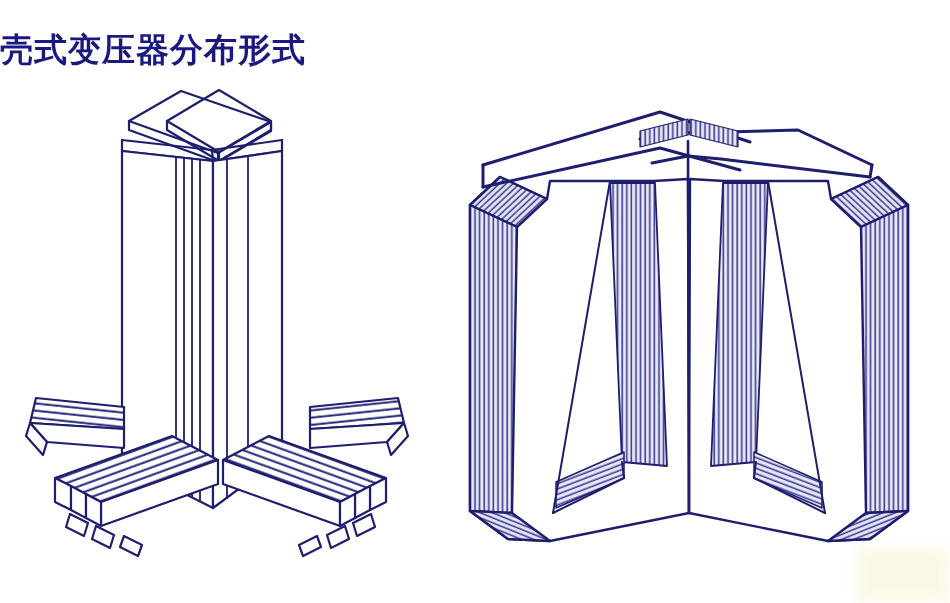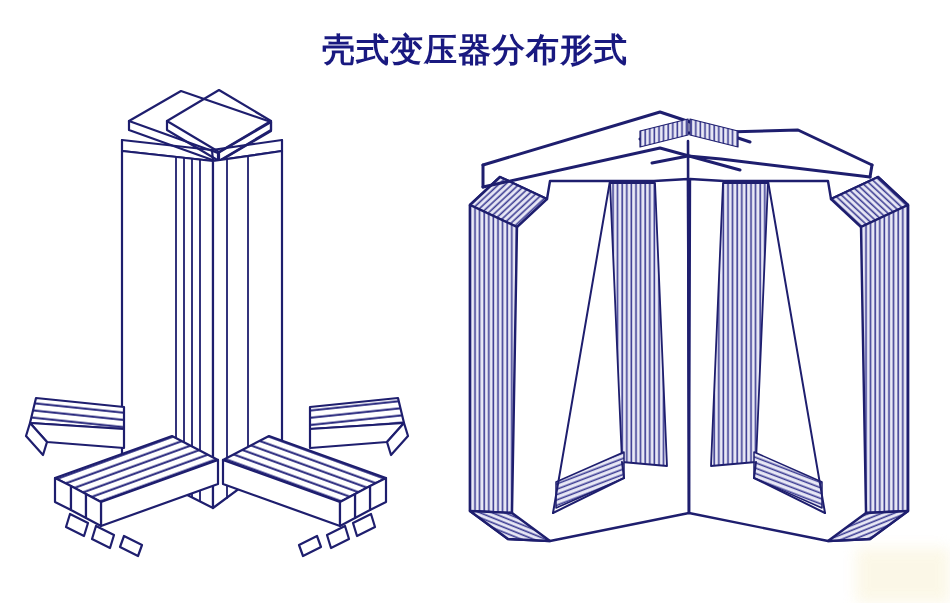--- a/index.html
+++ b/index.html
@@ -1,19 +1,19 @@
 <!DOCTYPE html>
 <html><head>
 <meta charset="utf-8">
 <style>
   html,body{margin:0;padding:0;}
   body{width:950px;height:603px;background:#ffffff;position:relative;overflow:hidden;
        font-family:"Liberation Sans","DejaVu Sans",sans-serif;}
   .stage{position:absolute;inset:0;width:950px;height:603px;}
-  .title{position:absolute;top:28px;left:0;width:100%;text-align:center;
+  .title{position:absolute;top:28px;left:0;width:100%;
          font-size:33px;font-weight:bold;color:#191980;letter-spacing:1px;}
   svg{position:absolute;inset:0;}
   .smudge{position:absolute;left:856px;top:548px;width:94px;height:55px;
           background:#fbf6e2;filter:blur(7px);opacity:.8;}
 </style>
 </head>
 <body>
 
 <div class="stage">
 

